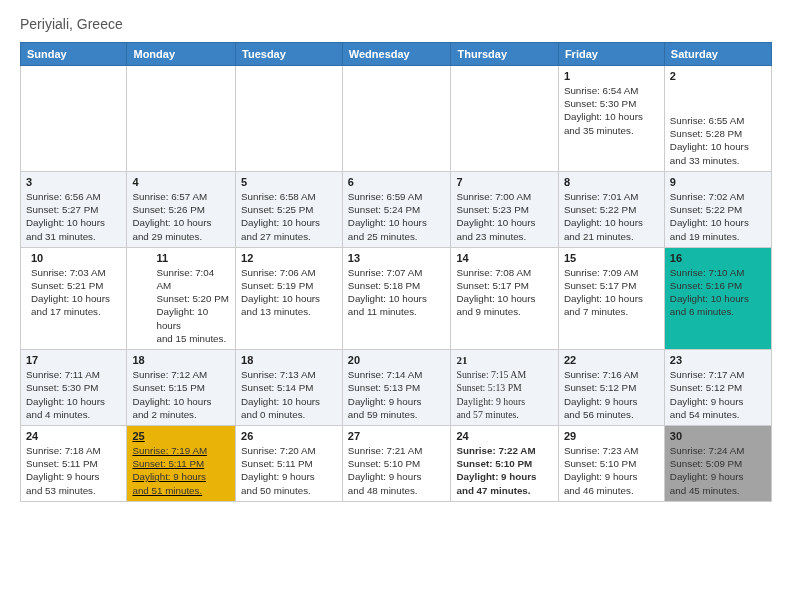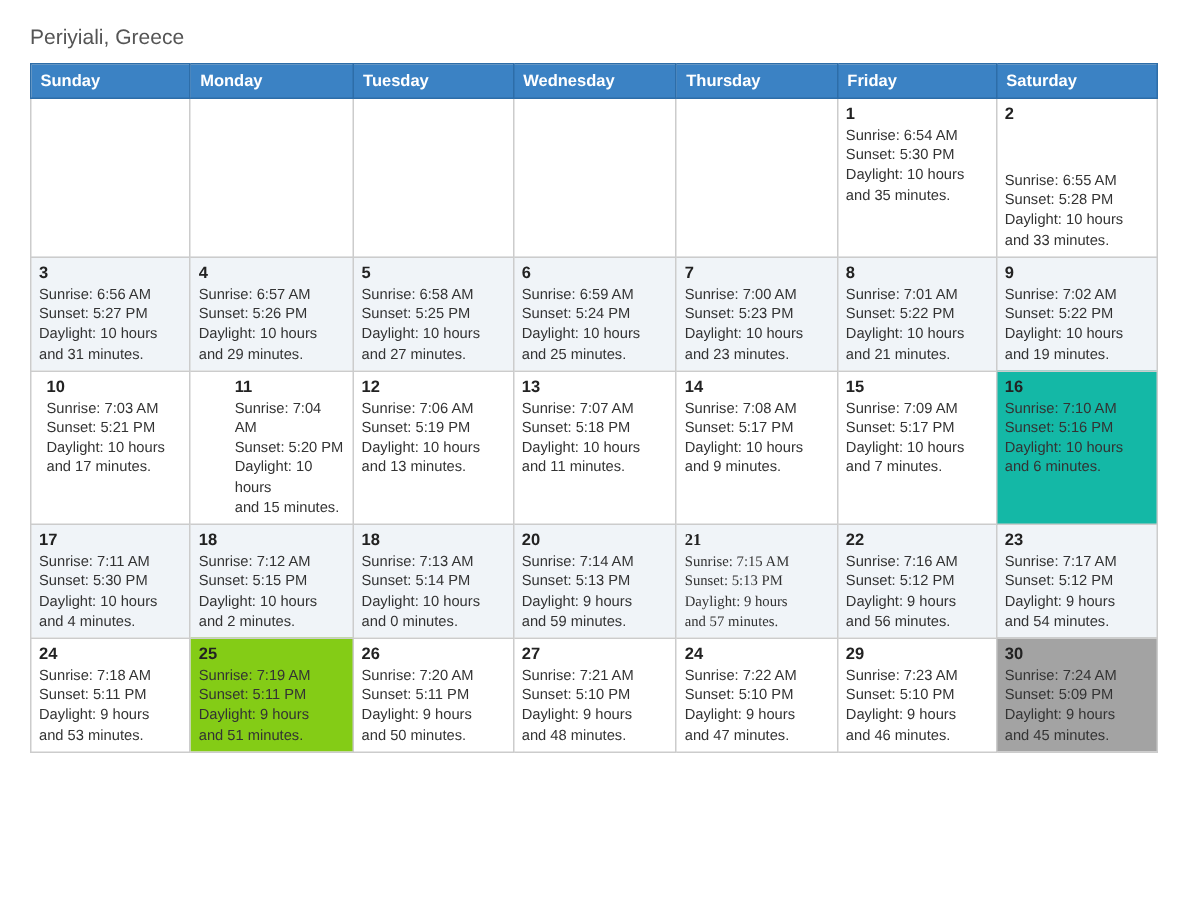--- a/index.html
+++ b/index.html
@@ -294,21 +294,21 @@
           </td>
         </tr>
         <tr class="row-odd">
           <td style="background: rgb(255, 255, 255);">
             <span class="day-num">24</span>
             <div class="day-info" style="white-space: pre-line;">Sunrise: 7:18 AM
 Sunset: 5:11 PM
 Daylight: 9 hours
 and 53 minutes.</div>
           </td>
-          <td style="background: #84cc16;">
+          <td style="background: #eab308; text-decoration: underline;">
             <span class="day-num">25</span>
             <div class="day-info" style="white-space: pre-line;">Sunrise: 7:19 AM
 Sunset: 5:11 PM
 Daylight: 9 hours
 and 51 minutes.</div>
           </td>
           <td style="background: rgb(255, 255, 255);">
             <span class="day-num">26</span>
             <div class="day-info" style="white-space: pre-line;">Sunrise: 7:20 AM
 Sunset: 5:11 PM
@@ -317,21 +317,21 @@
           </td>
           <td style="background: rgb(255, 255, 255);">
             <span class="day-num">27</span>
             <div class="day-info" style="white-space: pre-line;">Sunrise: 7:21 AM
 Sunset: 5:10 PM
 Daylight: 9 hours
 and 48 minutes.</div>
           </td>
           <td style="background: rgb(255, 255, 255);">
             <span class="day-num">24</span>
-            <div class="day-info" style="white-space: pre-line;">Sunrise: 7:22 AM
+            <div class="day-info" style="white-space: pre-line; font-weight: bold;">Sunrise: 7:22 AM
 Sunset: 5:10 PM
 Daylight: 9 hours
 and 47 minutes.</div>
           </td>
           <td style="background: rgb(255, 255, 255);">
             <span class="day-num">29</span>
             <div class="day-info" style="white-space: pre-line;">Sunrise: 7:23 AM
 Sunset: 5:10 PM
 Daylight: 9 hours
 and 46 minutes.</div>

